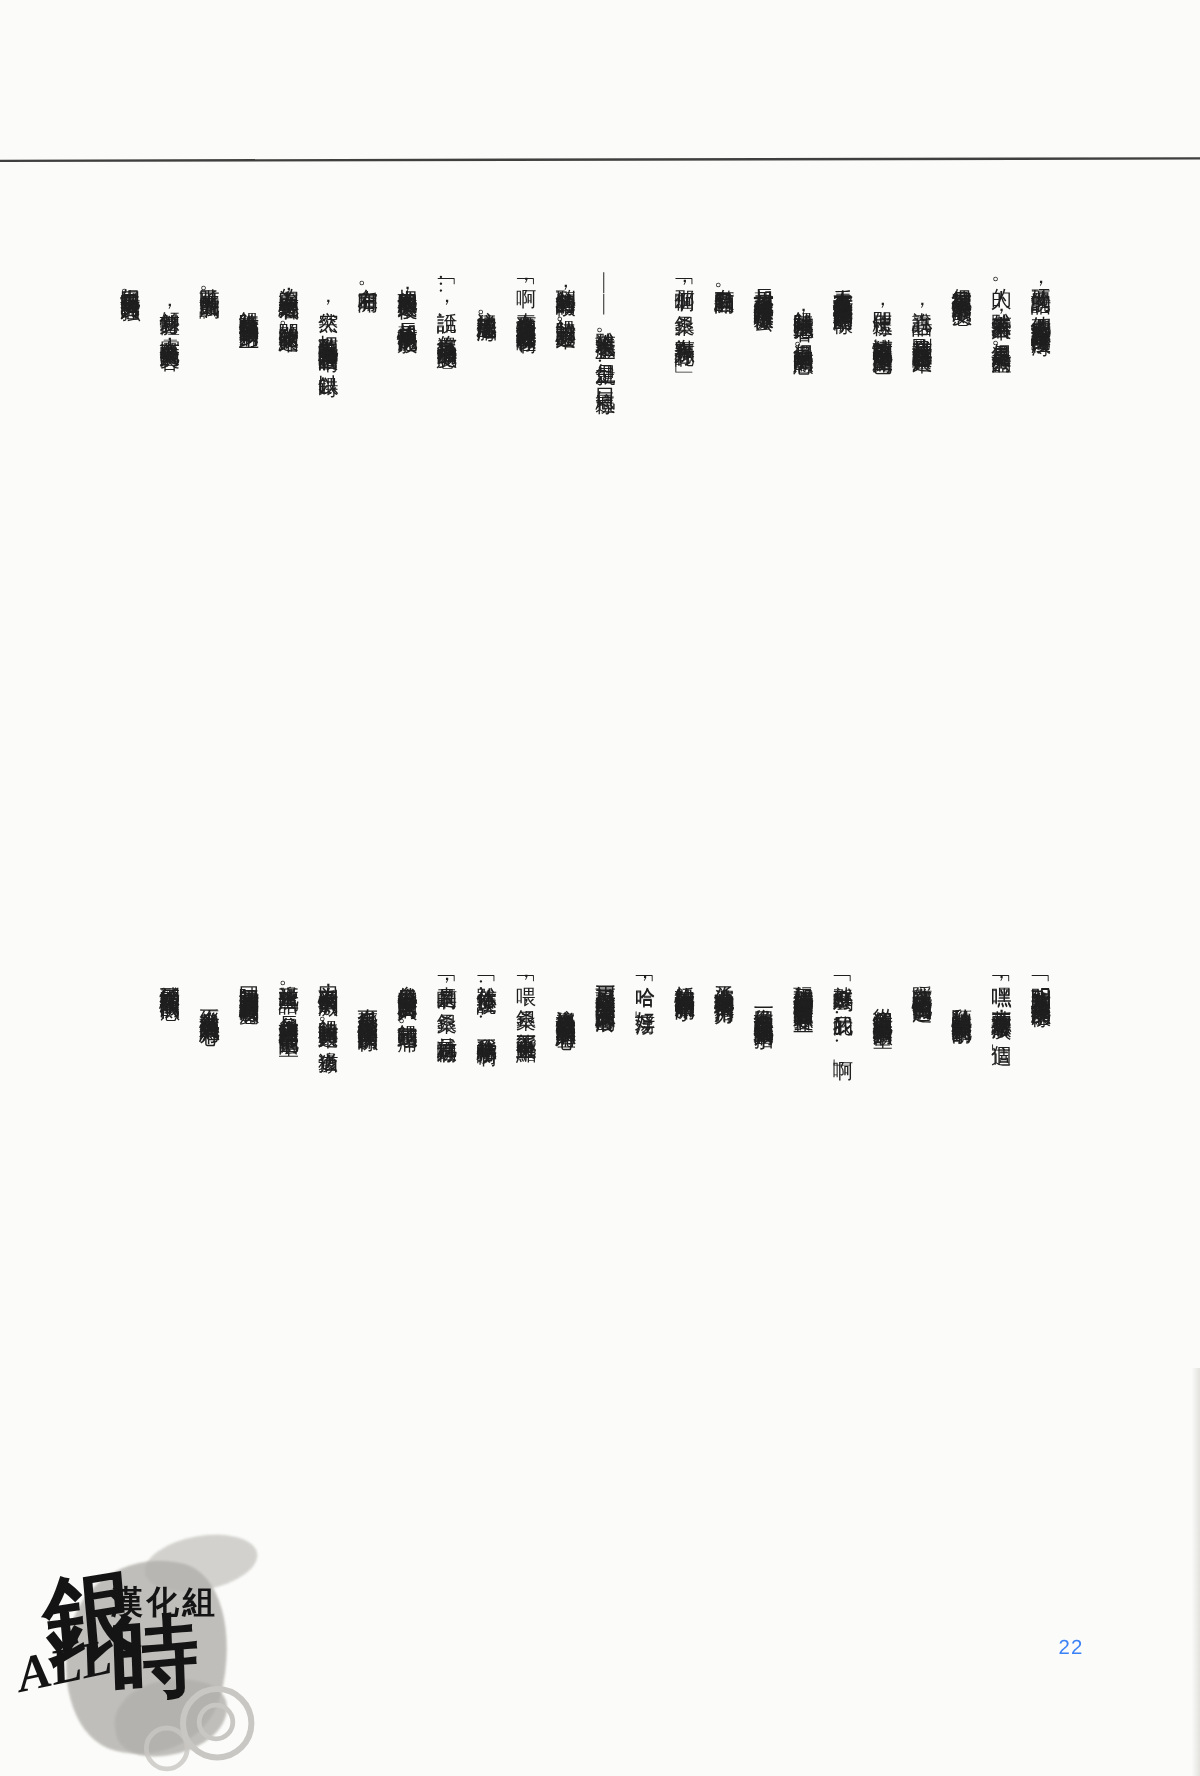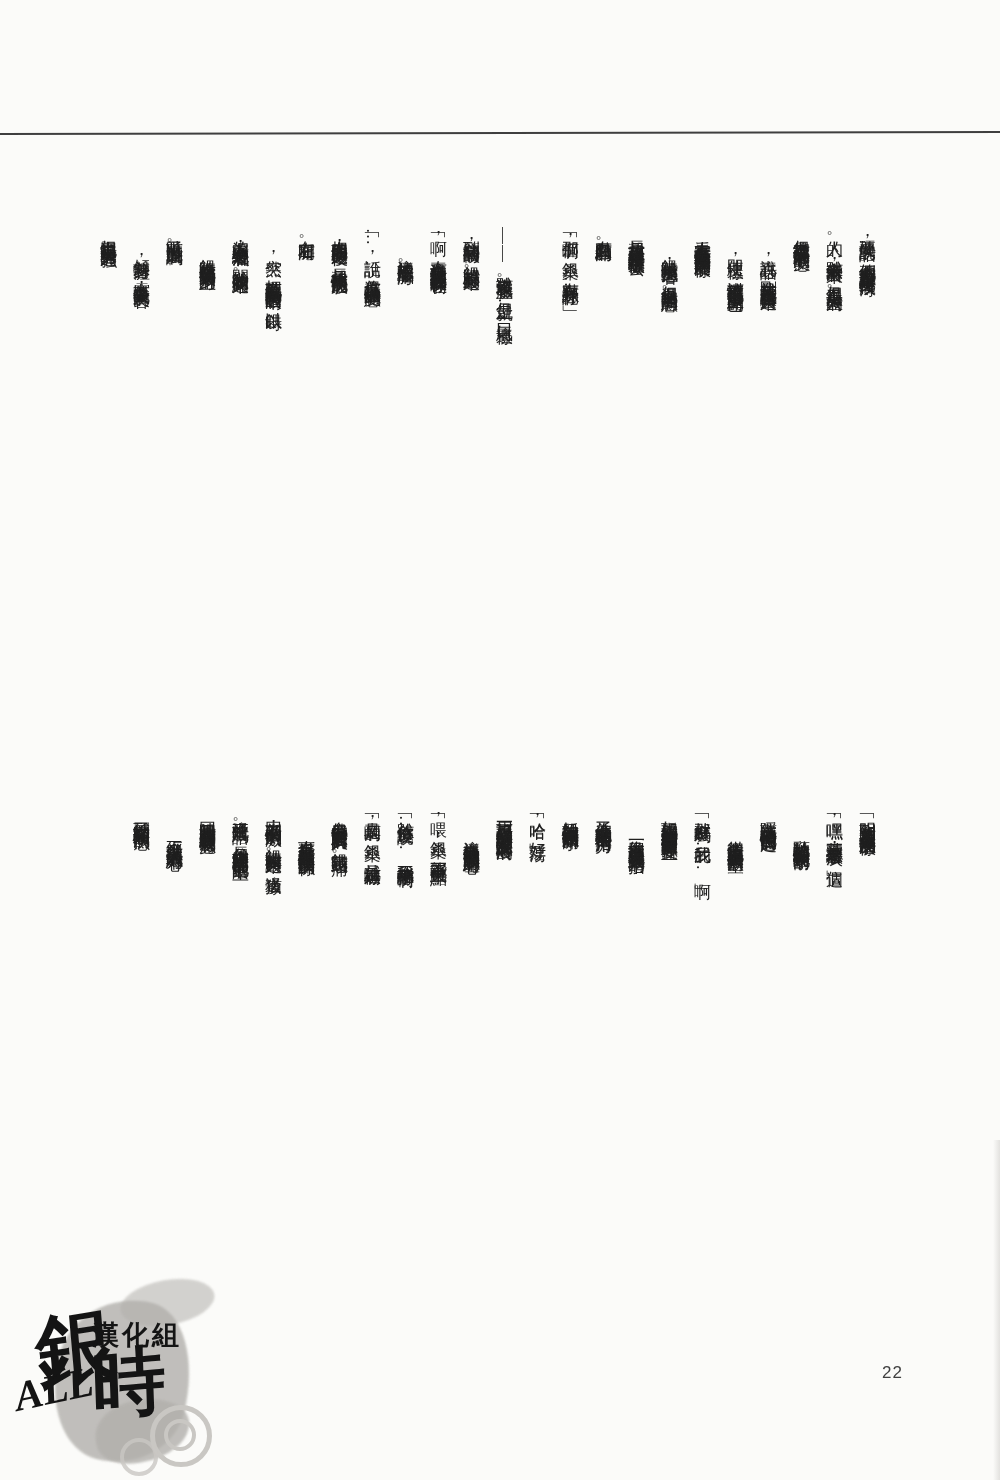--- a/index.html
+++ b/index.html
@@ -29,21 +29,21 @@
     font-family:"Liberation Serif","DejaVu Serif",serif;
   }
   .vtext p{margin:0;line-height:33px;}
   .vtext p.indent{text-indent:19px;}
   .vtext.upper{top:227px;right:116px;height:458px;}
   .vtext.lower{top:808px;right:116px;height:508px;}
   
   .page-number{
     position:absolute;left:882px;top:1363px;
     font-family:"Liberation Sans","DejaVu Sans",sans-serif;
-    font-size:17px;color:#404040;letter-spacing:1px;
+    font-size:17px;color:#3b82f6;letter-spacing:1px;
   }
   
   .logo{position:absolute;left:0;top:1280px;width:260px;height:200px;}
   .logo .blob{
     position:absolute;background:#b2b0ac;opacity:.8;filter:blur(1px);
   }
   .logo .blob.b1{left:55px;top:18px;width:135px;height:165px;border-radius:58% 42% 55% 45%/45% 60% 40% 55%;transform:rotate(14deg);}
   .logo .blob.b2{left:95px;top:120px;width:95px;height:62px;border-radius:50% 50% 60% 40%/55% 45% 60% 40%;transform:rotate(-8deg);}
   .logo .blob.b3{left:120px;top:0px;width:95px;height:45px;border-radius:50%;transform:rotate(-10deg);opacity:.55;}
   .swirl{position:absolute;border-radius:50%;border:5px solid #c9c7c3;background:transparent;}

